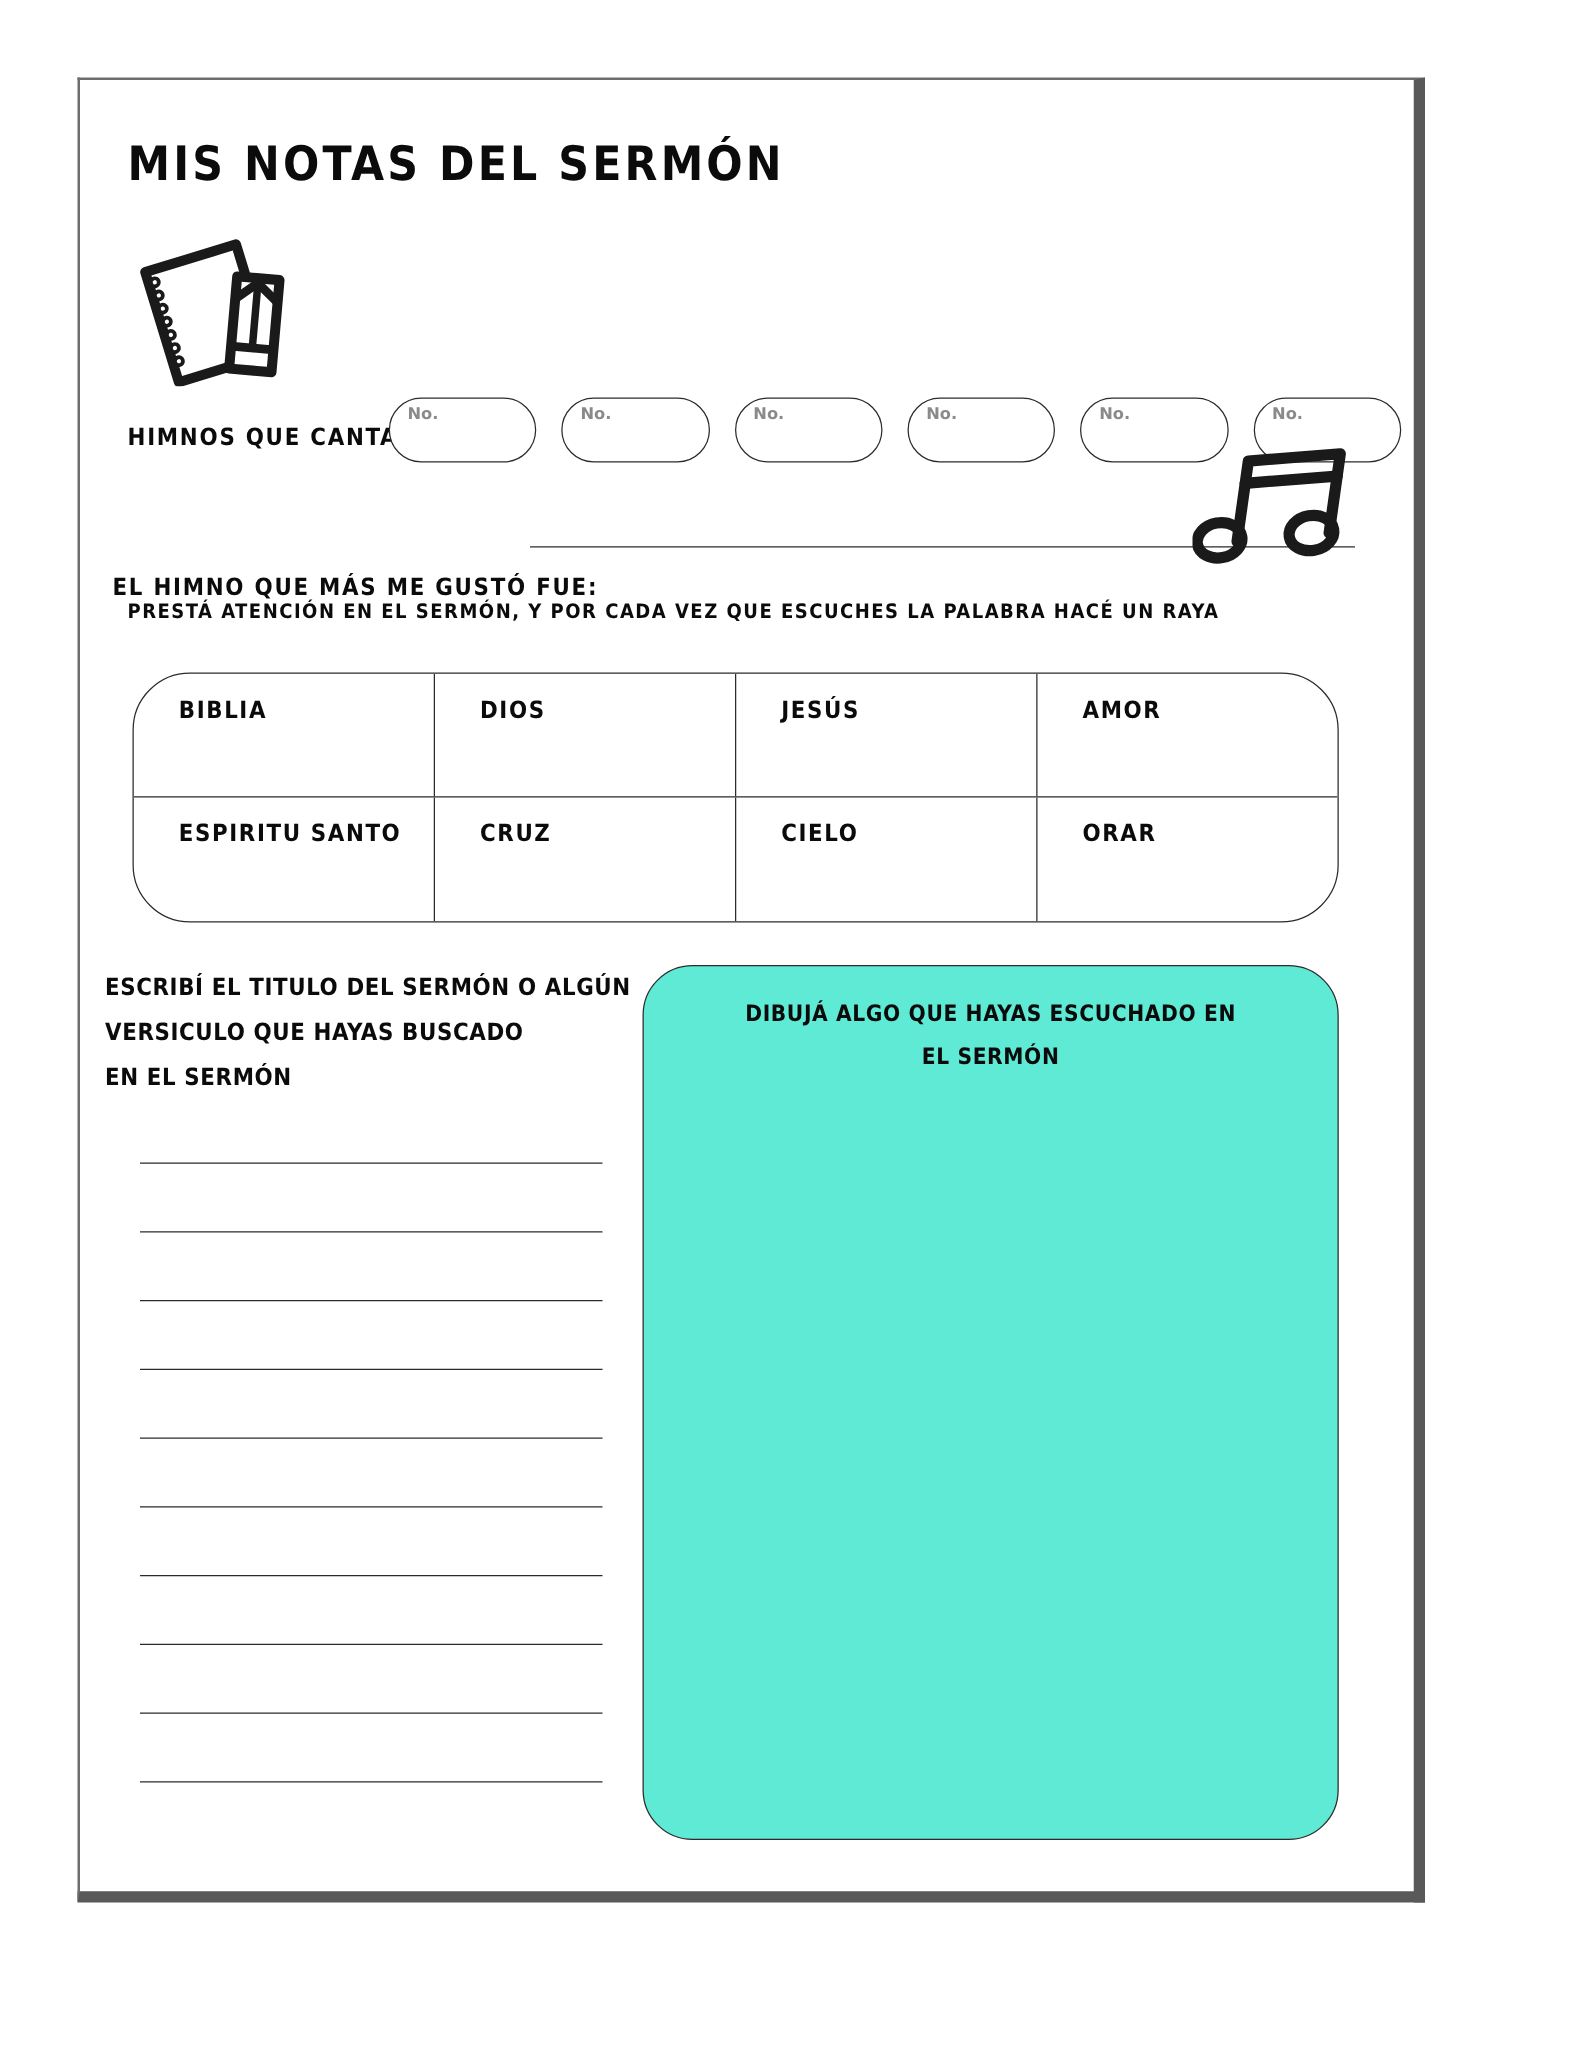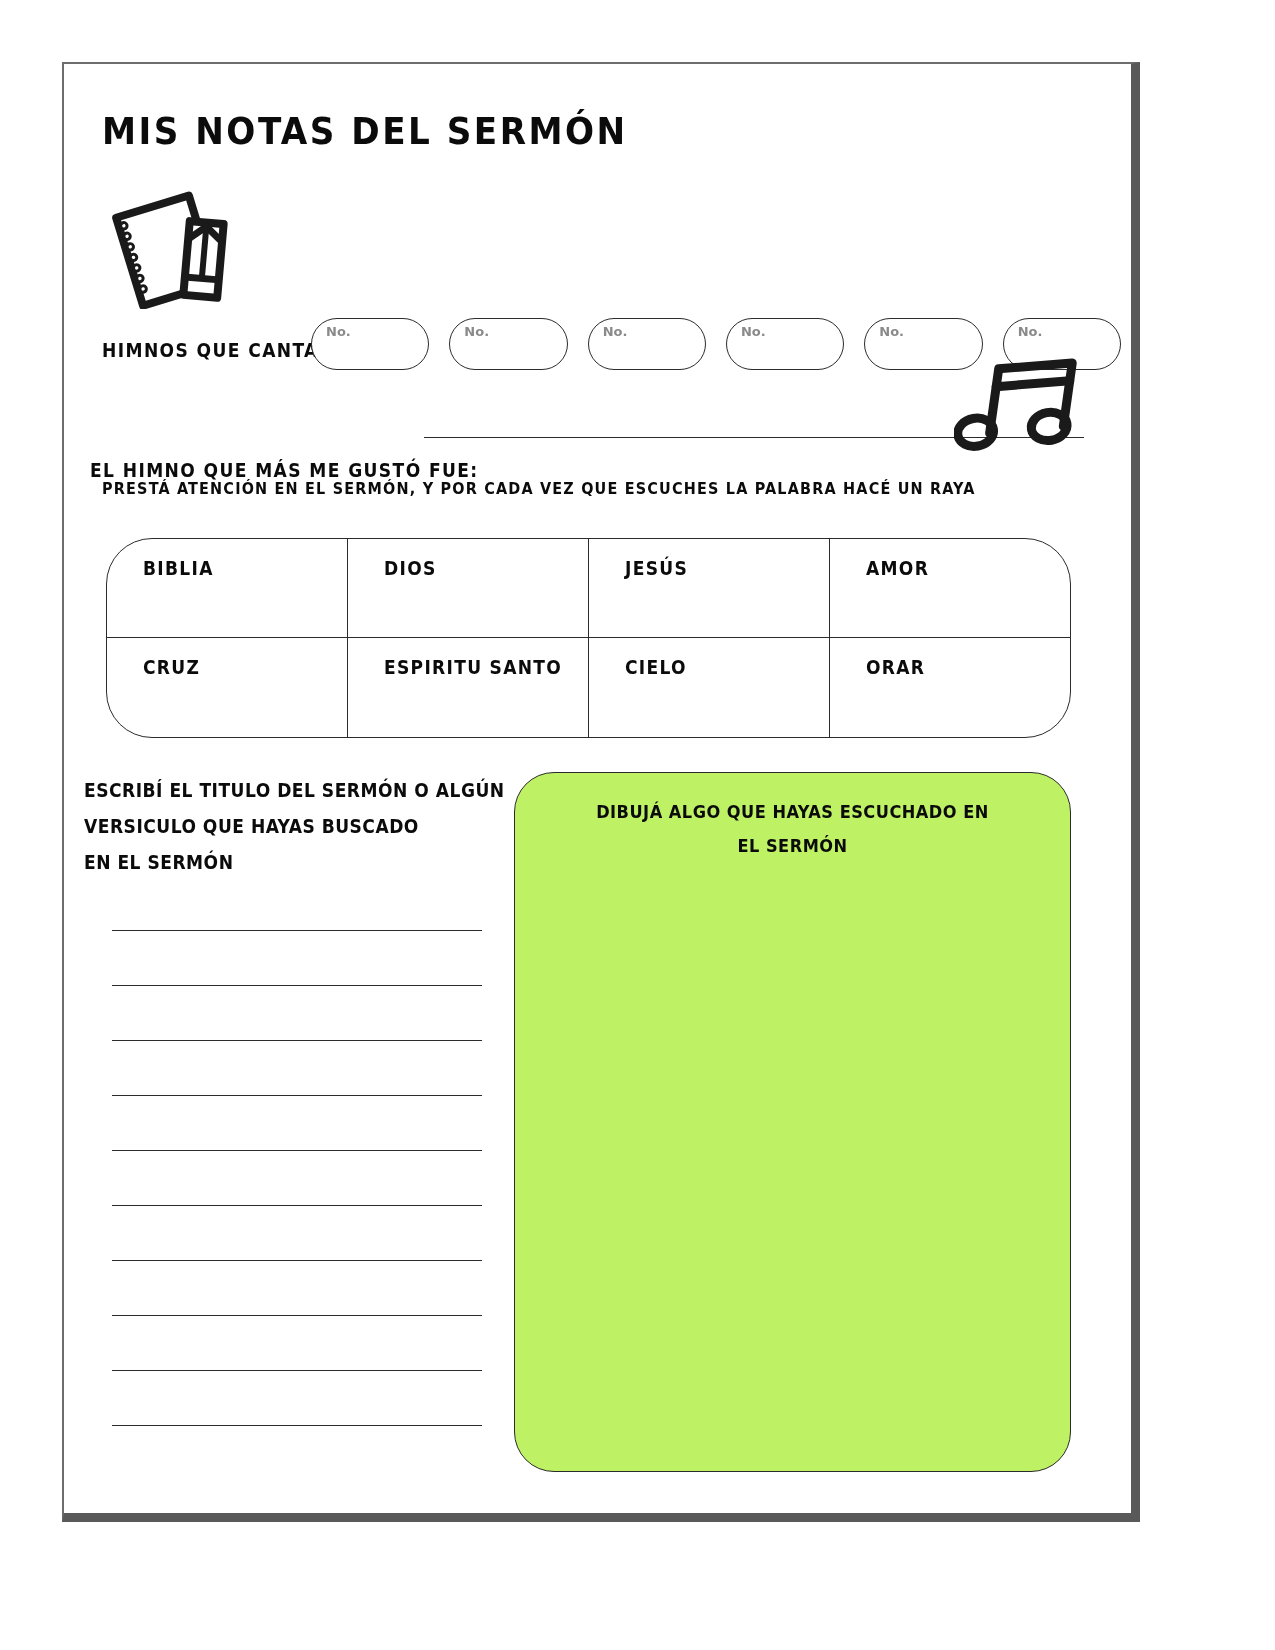--- a/index.html
+++ b/index.html
@@ -202,21 +202,21 @@
   
   .draw-box {
     position: absolute;
     left: 450px;
     top: 708px;
     width: 557px;
     height: 700px;
     border: 1.5px solid #2b2b2b;
     border-radius: 40px;
     box-sizing: border-box;
-    background: #bef264;
+    background: #5eead4;
   }
   .draw-heading {
     position: absolute;
     left: 0;
     top: 22px;
     width: 100%;
     text-align: center;
     font-size: 18px;
     letter-spacing: 1.2px;
     line-height: 34px;
@@ -305,24 +305,24 @@
           </div>
         <div class="wt-cell">
             <span class="hand">JESÚS</span>
           </div>
         <div class="wt-cell">
             <span class="hand">AMOR</span>
           </div>
       </div>
       <div class="wt-row">
         <div class="wt-cell">
+            <span class="hand">ESPIRITU SANTO</span>
+          </div>
+        <div class="wt-cell">
             <span class="hand">CRUZ</span>
-          </div>
-        <div class="wt-cell">
-            <span class="hand">ESPIRITU SANTO</span>
           </div>
         <div class="wt-cell">
             <span class="hand">CIELO</span>
           </div>
         <div class="wt-cell">
             <span class="hand">ORAR</span>
           </div>
       </div>
     </div>
 

